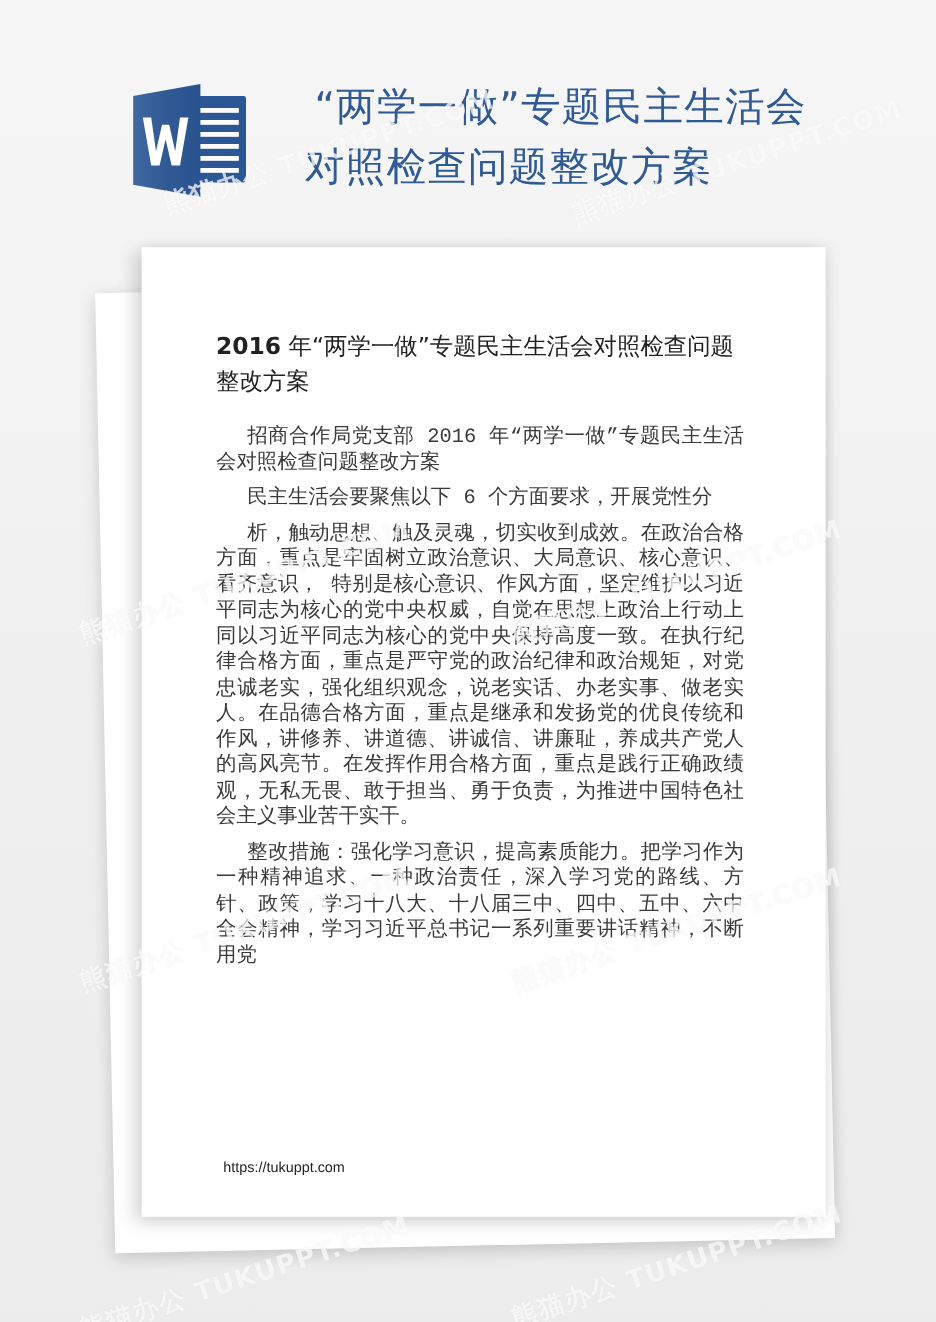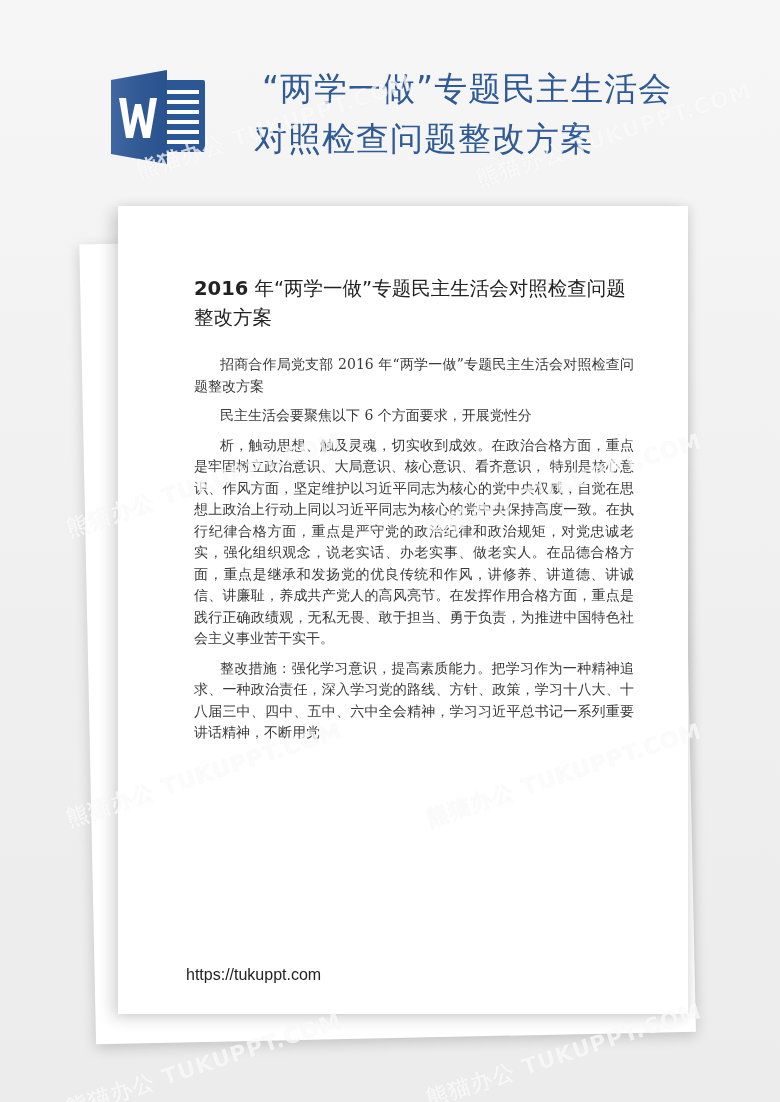--- a/index.html
+++ b/index.html
@@ -58,56 +58,57 @@
   .page-front {
     position: absolute;
     left: 118px; top: 206px;
     width: 570px; height: 808px;
     background: #ffffff;
     box-shadow: -6px 4px 14px rgba(0,0,0,0.16), 4px 0 10px rgba(0,0,0,0.08);
   }
 
   .doc {
     position: absolute;
-    left: 76px; top: 68px;
+    left: 62px; top: 68px;
     width: 440px;
     color: #333;
     font-family: "DejaVu Serif", "Liberation Serif", serif;
   }
   .doc-title {
     font-family: "DejaVu Sans", "Liberation Sans", sans-serif;
     font-size: 19.5px;
     line-height: 29px;
     color: #222;
     margin: 0 0 22px 0;
     font-weight: normal;
   }
   .doc-title b {
     font-weight: bold;
   }
   .para {
-    font-size: 14px;
+    font-size: 17px;
     line-height: 21.5px;
     text-indent: 26px;
     margin: 0 0 8px 0;
     text-align: justify;
     color: #3a3a3a;
+    font-family: Liberation Mono, monospace;
   }
   .heading {
     font-size: 12.6px;
     line-height: 21.5px;
     text-indent: 26px;
     margin: 0 0 8px 0;
     color: #3a3a3a;
   }
   .doc-footer-url {
     position: absolute;
     left: 68px; top: 760px;
     font-family: "Liberation Sans", sans-serif;
-    font-size: 16px;
+    font-size: 12px;
     color: #222;
   }
 
   
   .watermark {
     position: absolute;
     font-family: "DejaVu Sans", sans-serif;
     font-weight: bold;
     font-size: 22px;
     color: rgba(255,255,255,0.75);

